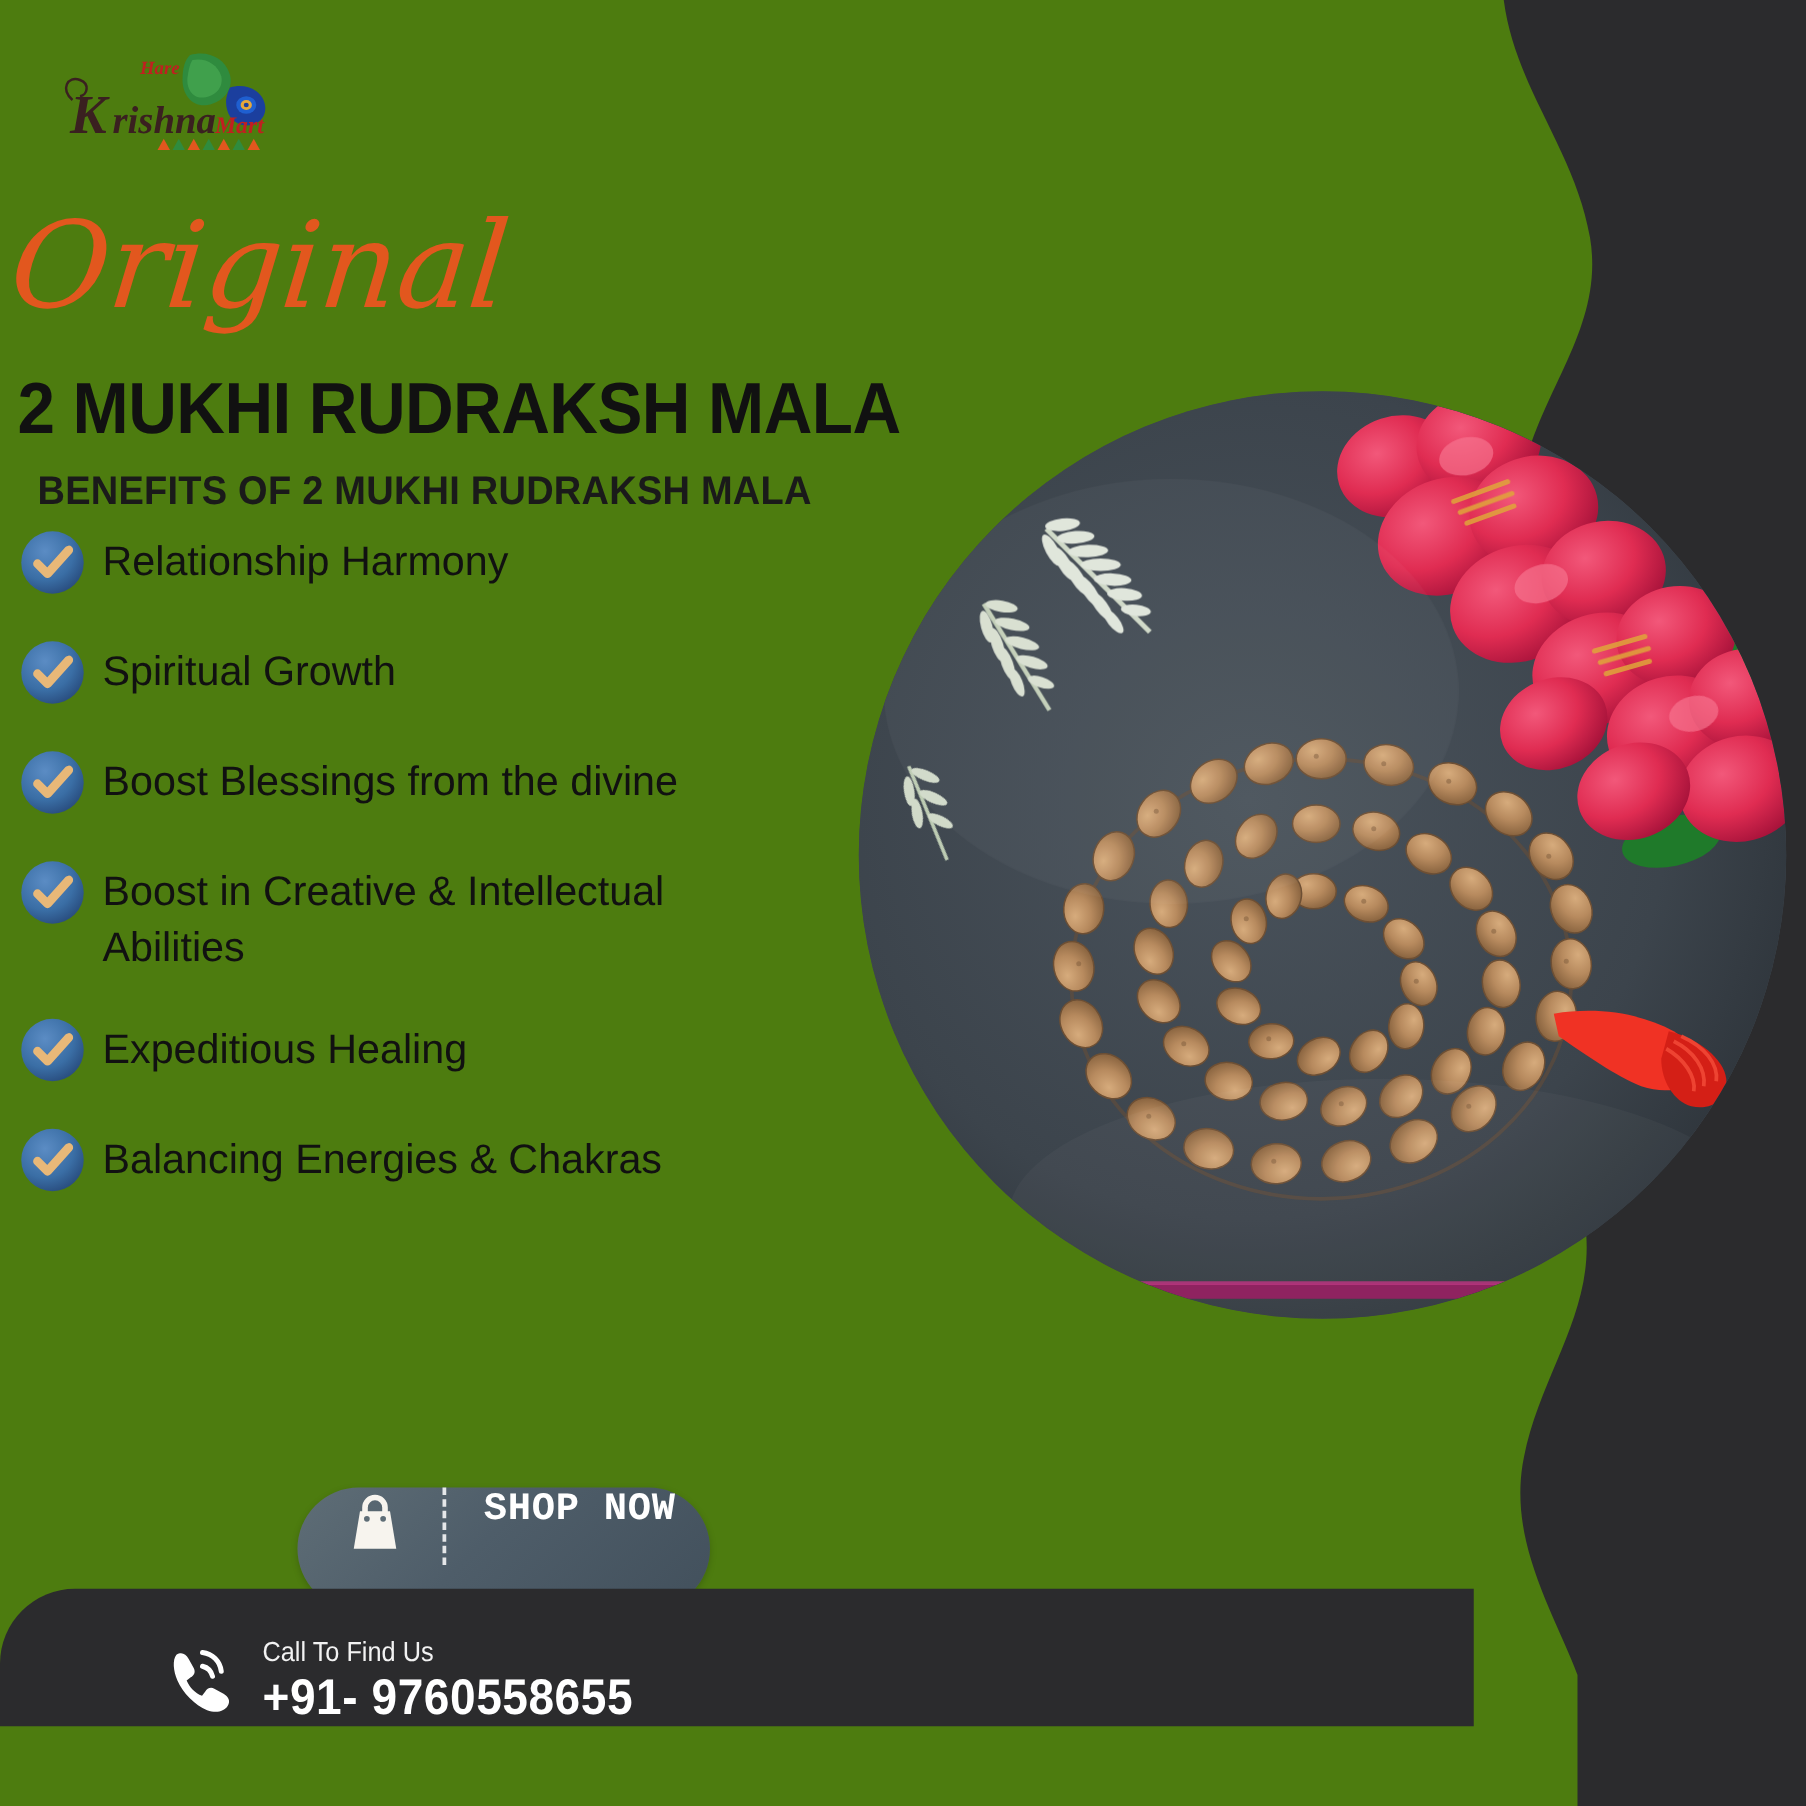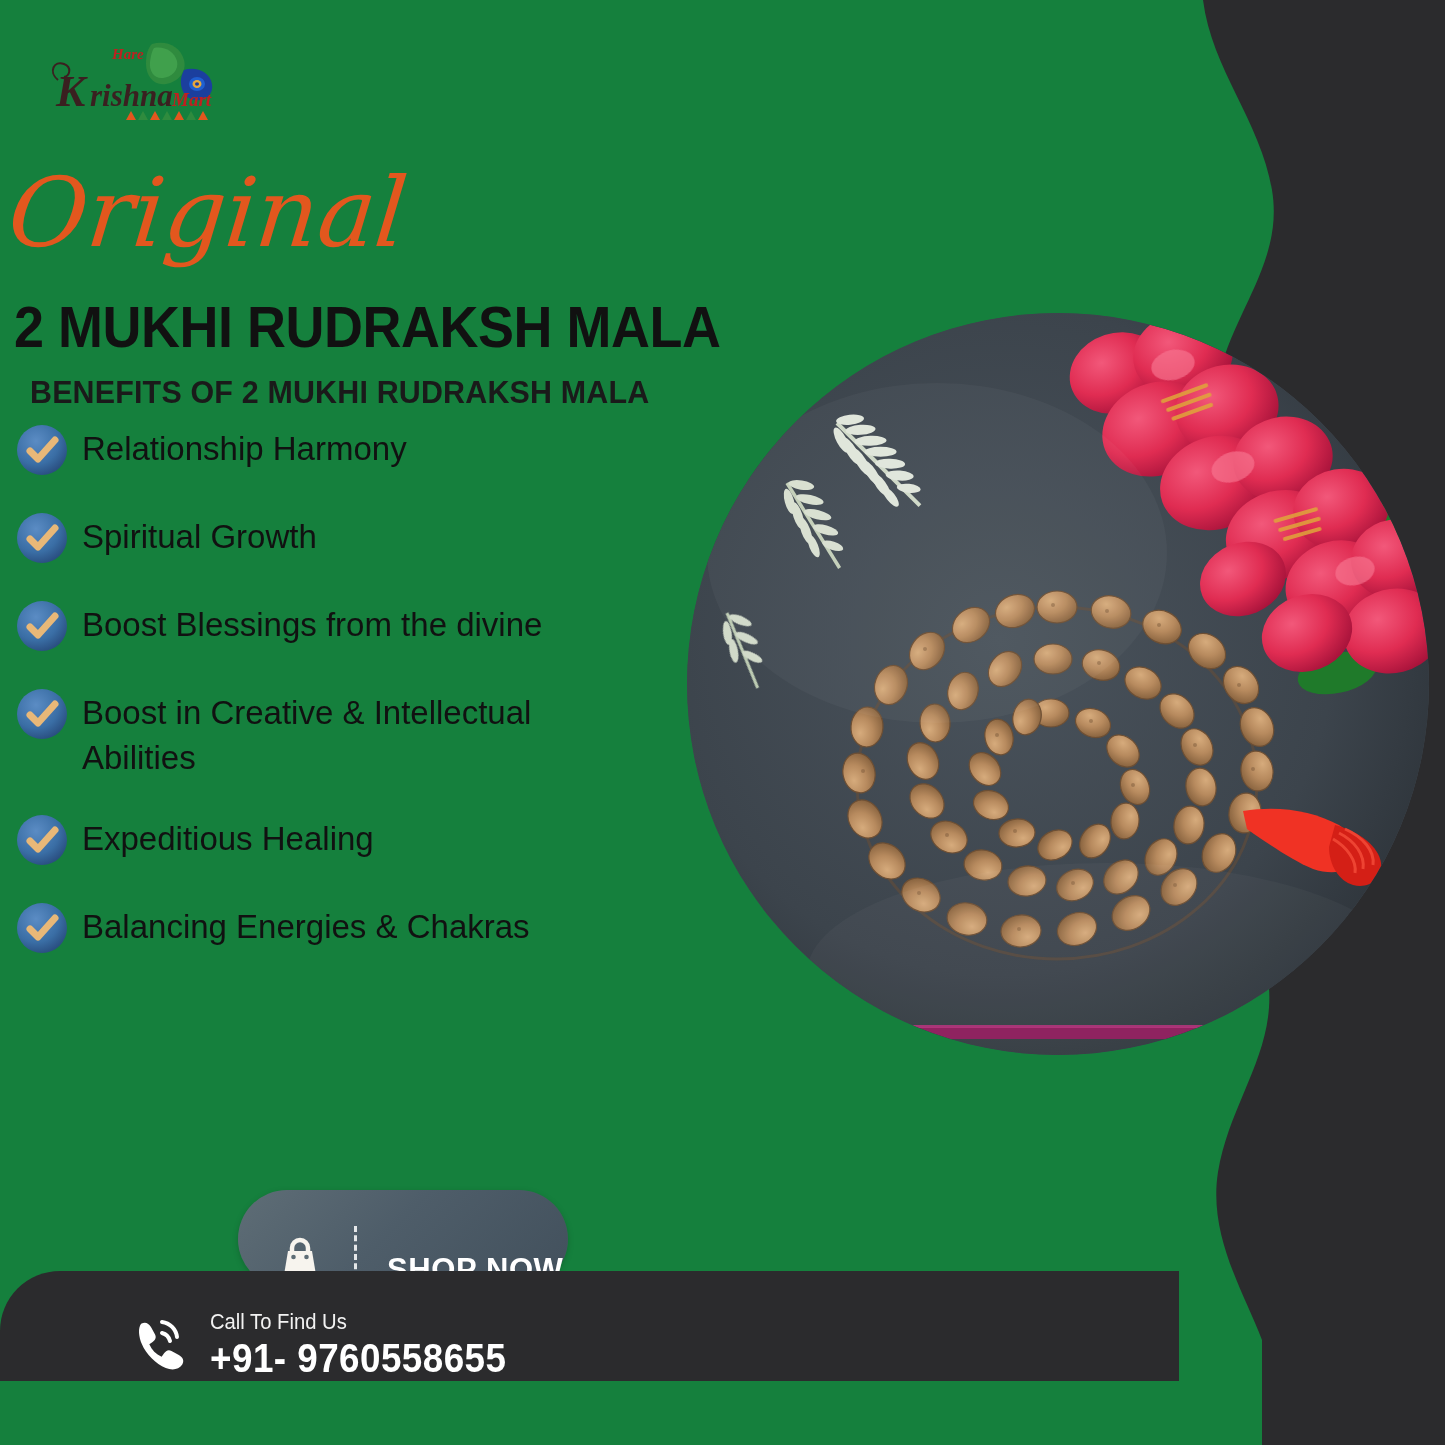--- a/index.html
+++ b/index.html
@@ -6,21 +6,21 @@
   body{
     width:1445px;height:1445px;
     background:#ffffff;
     font-family:"Liberation Sans", sans-serif;
     overflow:hidden;
     position:relative;
   }
   #poster{
     position:absolute;inset:0;
     width:1445px;height:1445px;
-    background:#15803d;
+    background:#4d7c0f;
     overflow:hidden;
   }
 
   
   .bg-wave{position:absolute;top:0;right:0;width:1445px;height:1445px;pointer-events:none;}
 
   
   .logo-wrap{position:absolute;left:34px;top:32px;width:200px;height:108px;}
   .logo-svg{display:block;width:200px;height:108px;}
 
@@ -71,23 +71,24 @@
     padding-top:2px;
     max-width:600px;
   }
 
   
   .shop-btn{
     position:absolute;left:238px;top:1190px;
     width:330px;height:98px;
     border-radius:49px;
     background:linear-gradient(135deg,#5e6d76 0%,#4e5d69 45%,#42505c 100%);
-    display:flex;align-items:flex-end;
+    display:flex;align-items:flex-start;
     box-shadow:0 2px 6px rgba(0,0,0,0.18);
     cursor:pointer;
+    font-family:Liberation Mono, monospace;
   }
   .bag-ic{width:56px;height:56px;margin-left:34px;flex:0 0 auto;}
   .shop-div{
     width:0;height:62px;margin-left:26px;
     border-left:3px dashed rgba(255,255,255,0.85);
     flex:0 0 auto;
   }
   .shop-label{
     margin-left:30px;
     color:#ffffff;font-size:31px;font-weight:700;

